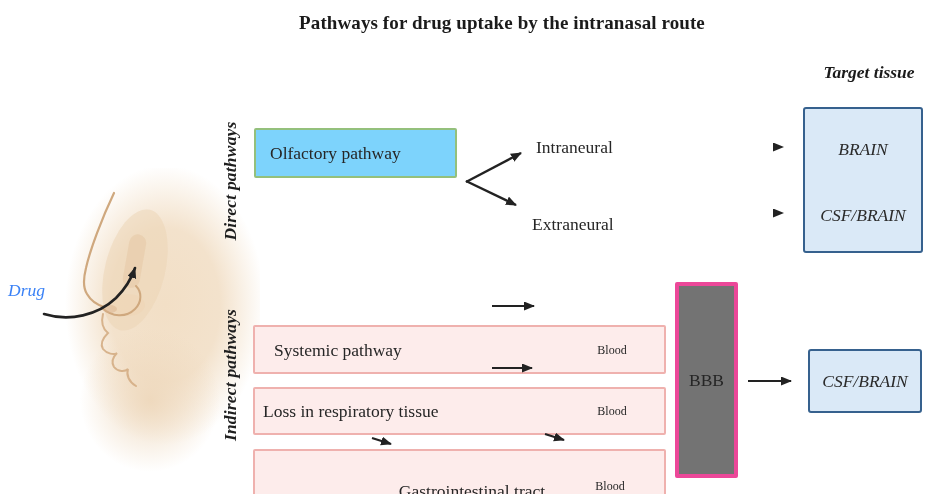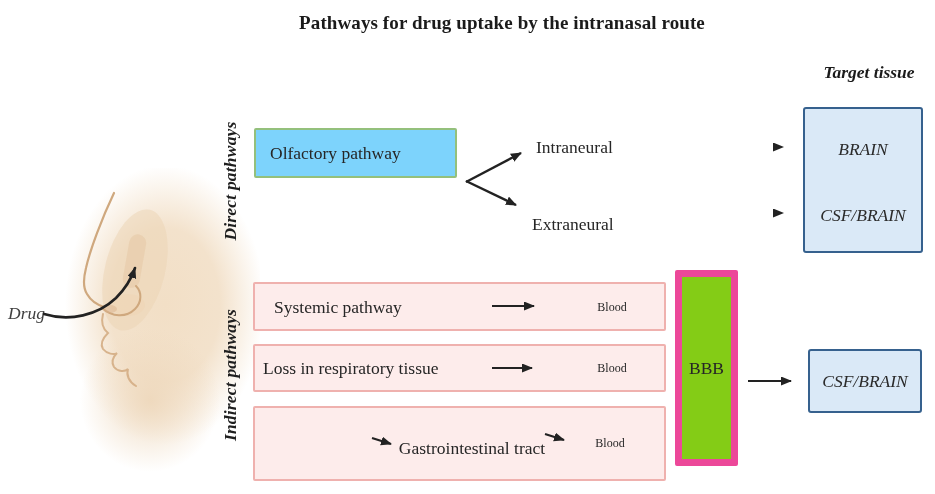--- a/index.html
+++ b/index.html
@@ -12,21 +12,21 @@
     overflow:hidden;
   }
   .title{
     position:absolute;left:502px;top:12px;
     transform:translateX(-50%);
     font-size:19px;font-weight:700;color:#1b1b1b;
     white-space:nowrap;letter-spacing:.1px;
   }
   .drug{
     position:absolute;left:8px;top:280px;
-    font-style:italic;font-size:17.5px;color:#404040;margin-top:23px;
+    font-style:italic;font-size:17.5px;color:#3b82f6;
   }
   .vlabel{
     position:absolute;
     transform:translate(-50%,-50%) rotate(-90deg);
     font-weight:700;font-style:italic;font-size:17.5px;
     white-space:nowrap;color:#1f1f1f;letter-spacing:.2px;
   }
   .vlabel.direct{left:230px;top:181px;}
   .vlabel.indirect{left:230px;top:375px;}
 
@@ -67,20 +67,21 @@
     transform:translateY(-50%);white-space:nowrap;
   }
   .bb1 .r1{top:40px;}
   .bb1 .r2{top:106px;}
   .bb2 .rc{top:50%;}
 
   .prow{
     position:absolute;left:253px;width:413px;
     background:#fdeceb;border:2px solid #efb1ae;border-radius:2px;
     box-sizing:border-box;
+    margin-top:43px;
   }
   .prow1{top:282px;height:49px;}
   .prow2{top:344px;height:48px;}
   .prow3{top:406px;height:75px;}
   .prow .plbl{
     position:absolute;top:50%;transform:translateY(-50%);
     font-size:17.5px;white-space:nowrap;
   }
   .prow1 .plbl{left:19px;}
   .prow2 .plbl{left:8px;}
@@ -92,22 +93,22 @@
   .prow3 .blood{left:355px;top:35px;}
   .muco{
     position:absolute;left:11px;top:17px;width:116px;
     font-size:17.5px;line-height:23px;text-align:left;
   }
   .gastro{
     position:absolute;left:217px;top:40px;transform:translate(-50%,-50%);
     width:162px;font-size:17.5px;line-height:23px;text-align:center;
   }
   .bbbbox{
-    position:absolute;left:675px;top:270px;width:63px;height:196px;
-    background:#84cc16;border:7px solid #ec4899;border-radius:2px;
+    position:absolute;left:675px;top:282px;width:63px;height:196px;
+    background:#737373;border:4px solid #ec4899;border-radius:2px;
     box-sizing:border-box;
   }
   .bbbbox .blbl{
     position:absolute;left:50%;top:50%;transform:translate(-50%,-50%);
     font-size:17.5px;
   }
   svg.overlay{
     position:absolute;left:0;top:0;width:935px;height:494px;
     pointer-events:none;
   }

